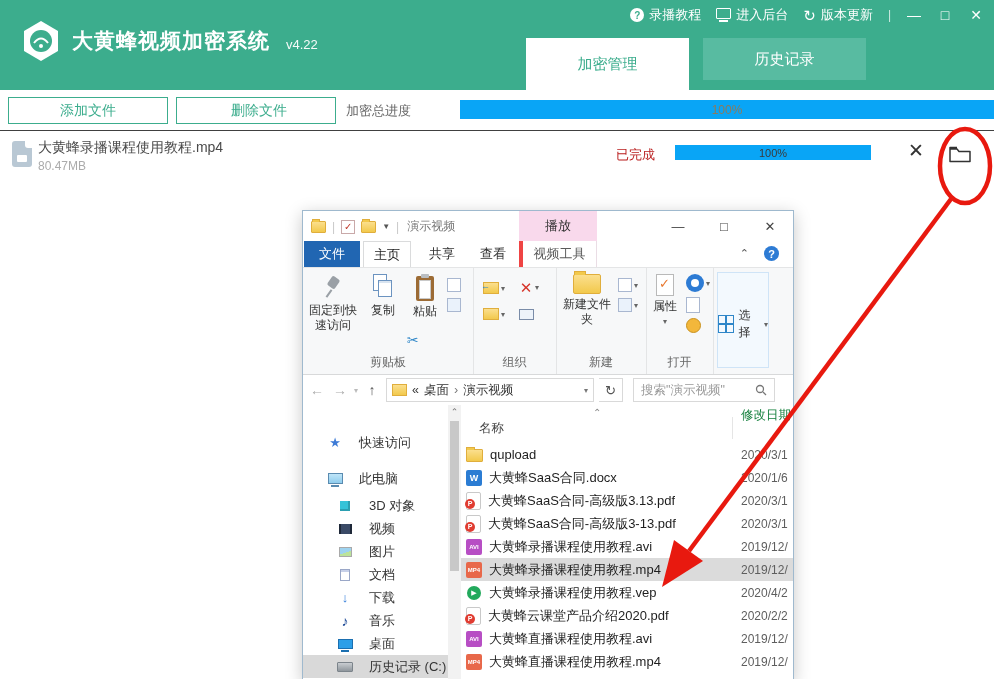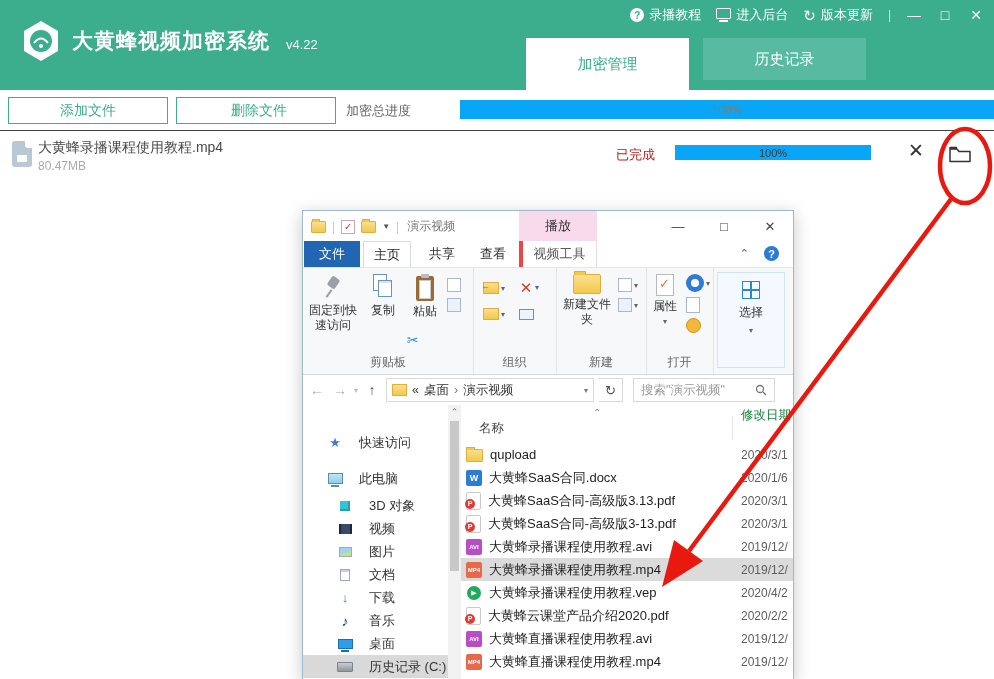--- a/index.html
+++ b/index.html
@@ -103,22 +103,22 @@
   .ri-x{color:#D6352B;font-weight:bold;font-size:15px;line-height:1;width:14px;text-align:center;}
   .ri-rename{width:13px;height:9px;border:1px solid #7A8CA8;background:#EDF3FA;}
   .ri-newfolder{width:26px;height:18px;background:linear-gradient(#FBDF8E,#F2C94C);border:1px solid #E0AE3C;border-radius:2px;}
   .ri-newfolder::before{content:"";position:absolute;top:-4px;left:0;width:10px;height:3px;background:#F2C94C;border:1px solid #E0AE3C;border-bottom:none;}
   .ri-props{width:16px;height:20px;background:#fff;border:1px solid #B9B9B9;}
   .ri-props::after{content:"✓";position:absolute;left:2px;top:1px;color:#E8772E;font-size:13px;font-weight:bold;}
   .ri-video{width:18px;height:18px;border-radius:50%;background:#2D7BD4;}
   .ri-video::before{content:"";position:absolute;left:5px;top:5px;width:8px;height:8px;border-radius:50%;background:#fff;}
   .ri-edit{width:12px;height:14px;background:#fff;border:1px solid #A9B7D0;}
   .ri-hist{width:13px;height:13px;border-radius:50%;background:#F3B73B;border:1px solid #C9921F;}
-  .sel-box{position:absolute;left:4px;top:4px;width:68px;height:96px;border:1px solid #CFE4F7;background:#F3F9FE;
-           display:flex;flex-direction:column;align-items:center;padding-top:8px;gap:5px;cursor:pointer;box-sizing:border-box;}
+  .sel-box{position:absolute;left:4px;top:4px;width:52px;height:96px;border:1px solid #CFE4F7;background:#F3F9FE;
+           display:flex;align-items:center;padding-top:8px;gap:5px;cursor:pointer;box-sizing:border-box;}
   .ri-grid{width:18px;height:18px;border:1.5px solid #2E86C8;box-sizing:border-box;
            background:linear-gradient(to right,transparent 44%,#2E86C8 44%,#2E86C8 56%,transparent 56%),
                       linear-gradient(to bottom,transparent 44%,#2E86C8 44%,#2E86C8 56%,transparent 56%);}
 
   
   .addr{position:absolute;left:0;top:164px;right:0;height:30px;display:flex;align-items:center;padding:0 5px;gap:5px;box-sizing:border-box;}
   .nav-a{width:18px;text-align:center;font-size:14px;color:#ABABAB;cursor:pointer;}
   .nav-a.dark{color:#555;}
   .nav-dd{font-size:8px;color:#BBB;cursor:pointer;}
   .addr-box{width:208px;height:24px;border:1px solid #D9D9D9;display:flex;align-items:center;gap:5px;padding:0 5px;

